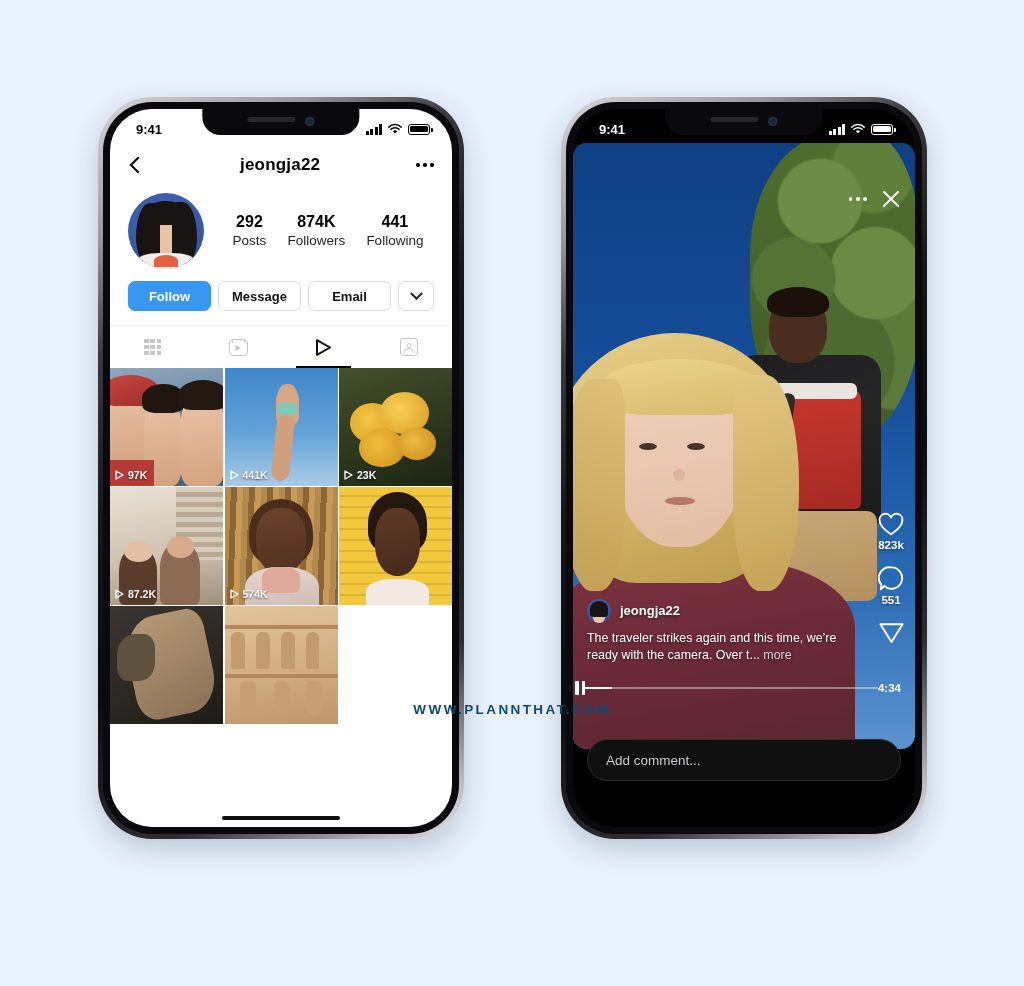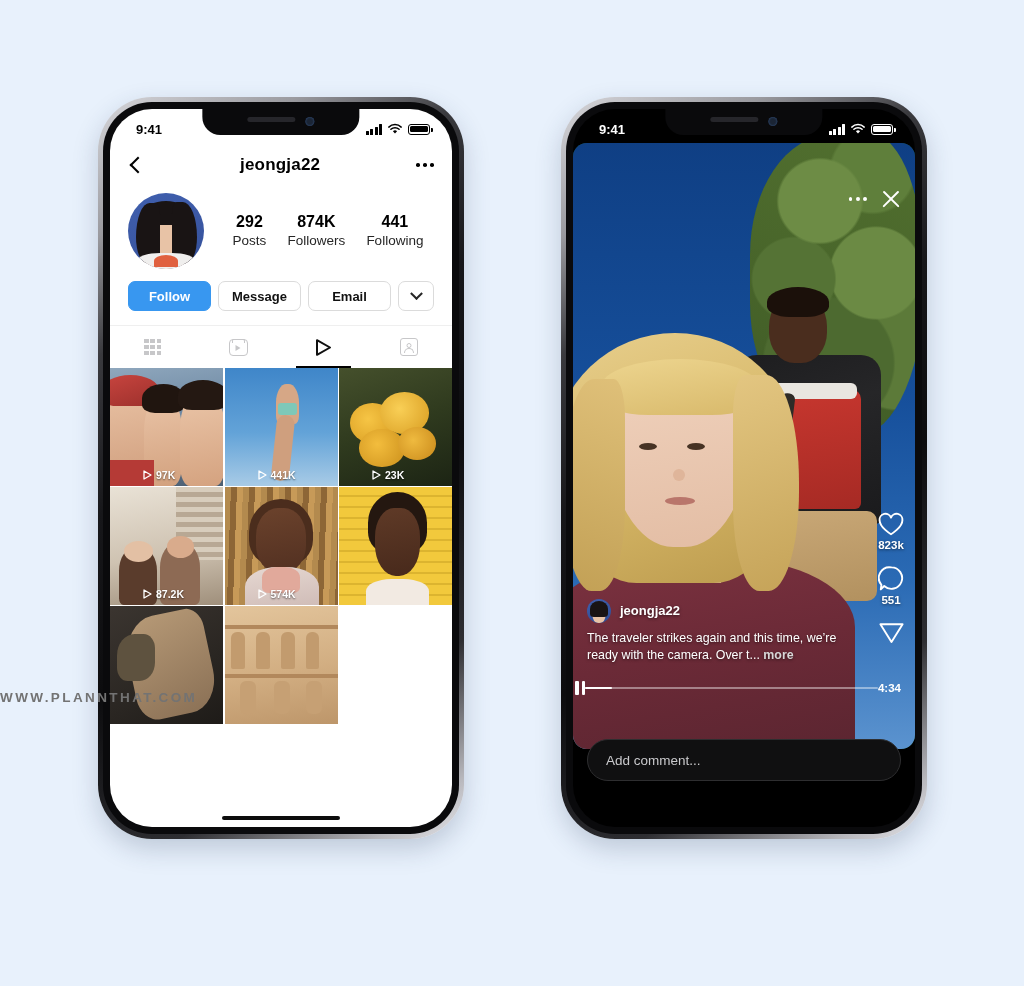--- a/index.html
+++ b/index.html
@@ -117,21 +117,21 @@
   .ic-play-o svg { display:block; }
   .ic-tag { width:18px; height:18px; border:1.7px solid #c7c7c9; border-radius:3px; position:relative; }
   .ic-tag i { position:absolute; left:50%; top:4px; transform:translateX(-50%); width:5px; height:5px; border-radius:50%; border:1.6px solid #c7c7c9; }
   .ic-tag b { position:absolute; left:50%; bottom:2px; transform:translateX(-50%); width:10px; height:5px;
               border:1.6px solid #c7c7c9; border-bottom:none; border-radius:5px 5px 0 0; }
 
   
   .thumbs { display:grid; grid-template-columns: repeat(3,1fr); gap:1.5px; background:#fff; }
   .th { position:relative; aspect-ratio: 1/1.04; overflow:hidden; }
   .th .views { position:absolute; left:5px; bottom:5px; display:flex; align-items:center; gap:4px;
-               color:#fff; font-size:10.5px; font-weight:bold; text-shadow:0 1px 2px rgba(0,0,0,.6);margin-left:28px; }
+               color:#fff; font-size:10.5px; font-weight:bold; text-shadow:0 1px 2px rgba(0,0,0,.6); }
   .home-ind { position:absolute; bottom:7px; left:50%; transform:translateX(-50%); width:118px; height:4.5px; border-radius:3px; background:#0d0d0d; }
 
   
   .video-screen { background:#000; }
   .vid-media { position:absolute; top:34px; left:0; right:0; height: 606px; border-radius: 14px; overflow:hidden; background:#14532d; }
   .sky { position:absolute; inset:0; background: linear-gradient(180deg,#0f3f84 0%,#164f9b 42%,#2a6ab4 72%,#5b93cf 100%); }
   .tree { position:absolute; right:-10px; top:-8px; width:175px; height:300px;
           background: radial-gradient(circle at 40% 22%, #6d8c45 0 16%, transparent 17%),
                       radial-gradient(circle at 70% 12%, #5f7f3b 0 14%, transparent 15%),
                       radial-gradient(circle at 25% 48%, #557335 0 20%, transparent 21%),
@@ -177,35 +177,35 @@
   .side-count { font-size:11.5px; font-weight:bold; text-shadow:0 1px 3px rgba(0,0,0,.5); }
 
   .vid-caption { position:absolute; left:14px; right:66px; bottom:84px; z-index:22; color:#fff; }
   .cap-user { display:flex; align-items:center; gap:9px; margin-bottom:7px; }
   .cap-avatar { width:24px; height:24px; border-radius:50%; overflow:hidden; position:relative; flex:none;
                 background: linear-gradient(160deg,#3f5fae,#2f4c93); }
   .cap-avatar .f { position:absolute; left:50%; top:30%; transform:translateX(-50%); width:13px; height:17px; background:#e8c3a6; border-radius:46% 46% 42% 42%; }
   .cap-avatar .h { position:absolute; left:50%; top:2px; transform:translateX(-50%); width:18px; height:16px; background:#191414; border-radius:50% 50% 22% 22%; }
   .cap-name { font-size:13px; font-weight:bold; text-shadow:0 1px 3px rgba(0,0,0,.55); }
   .cap-text { font-size:12.4px; line-height:1.42; text-shadow:0 1px 3px rgba(0,0,0,.55); }
-  .cap-more { color:#d7d7d7;font-weight:bold; }
+  .cap-more { color:#d7d7d7; }
 
   .vid-progress { position:absolute; left:2px; right:14px; bottom:54px; z-index:22; display:flex; align-items:center; color:#fff; }
   .pause-btn { display:flex; gap:3px; flex:none; }
   .pause-btn i { width:3.6px; height:14px; background:#fff; border-radius:1px; display:block; }
   .track { flex:1; height:2.6px; background: rgba(255,255,255,.42); border-radius:2px; position:relative; }
   .track i { position:absolute; left:0; top:0; bottom:0; background:#fff; border-radius:2px; display:block; }
   .vid-time { font-size:11.5px; font-weight:bold; flex:none; }
 
   .comment-bar { position:absolute; left:14px; right:14px; bottom: 46px; height: 42px; border-radius:22px;
                  border:1px solid #2e2e30; background:#101011; display:flex; align-items:center; padding:0 18px;
                  color:#c9c9cc; font-size:13.5px; z-index:25; }
 
-  .watermark { position:absolute; left:0; right:0; bottom:56px; text-align:left;
-               font-size:13.5px; font-weight:bold; letter-spacing:2.4px; color:#737373; }
+  .watermark { position:absolute; left:0; right:0; bottom:44px; text-align:center;
+               font-size:13.5px; font-weight:bold; letter-spacing:2.4px; color:#0c4a6e; }
 </style>
 </head>
 <body>
 
 <div class="stage">
 
   <div class="phone" style="left:98px; top:97px; width:366px; height:742px;">
     <div class="phone-inner">
       <div class="screen profile-screen">
 

